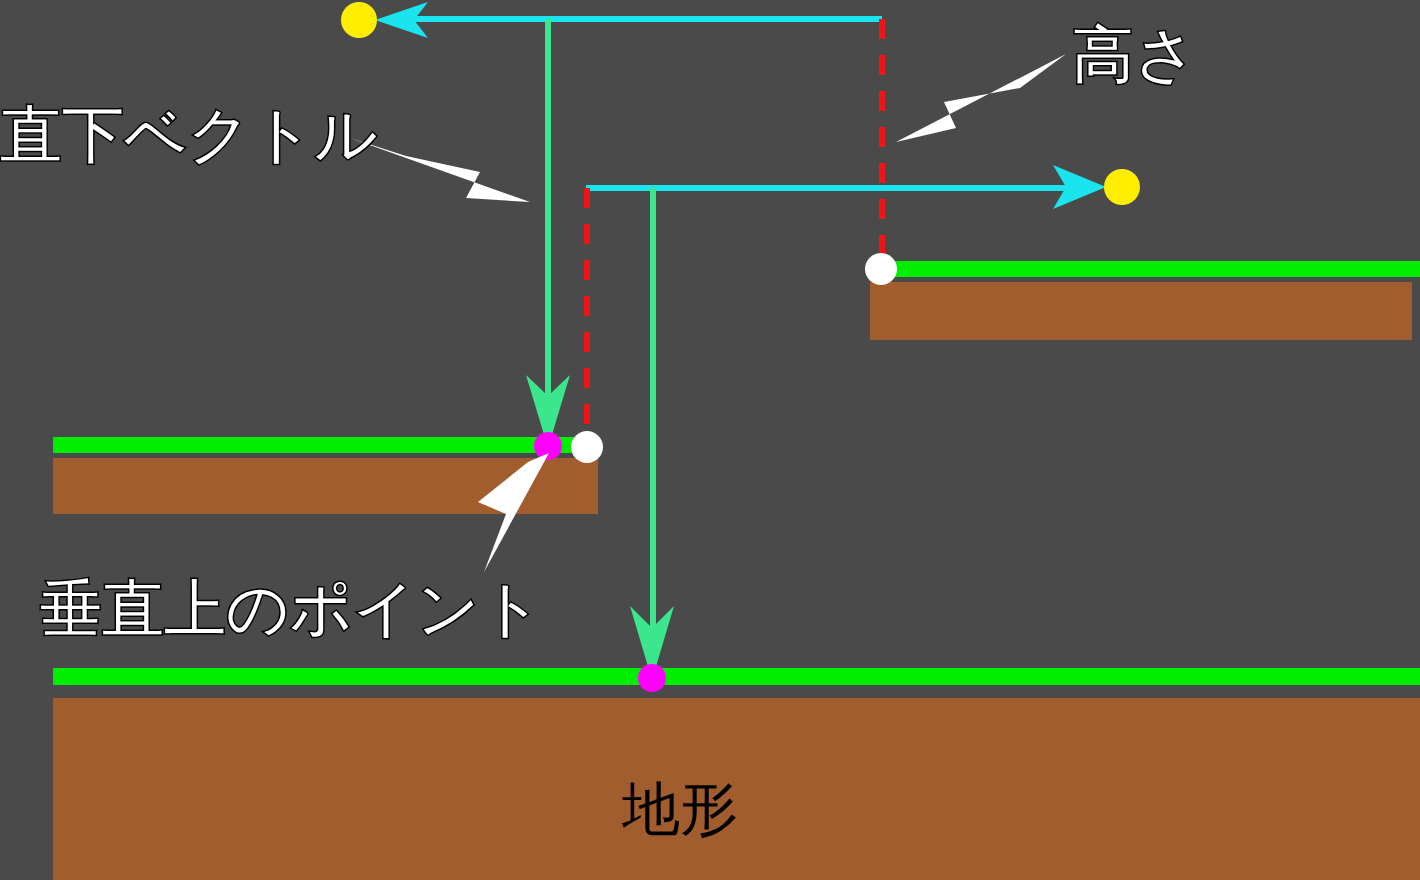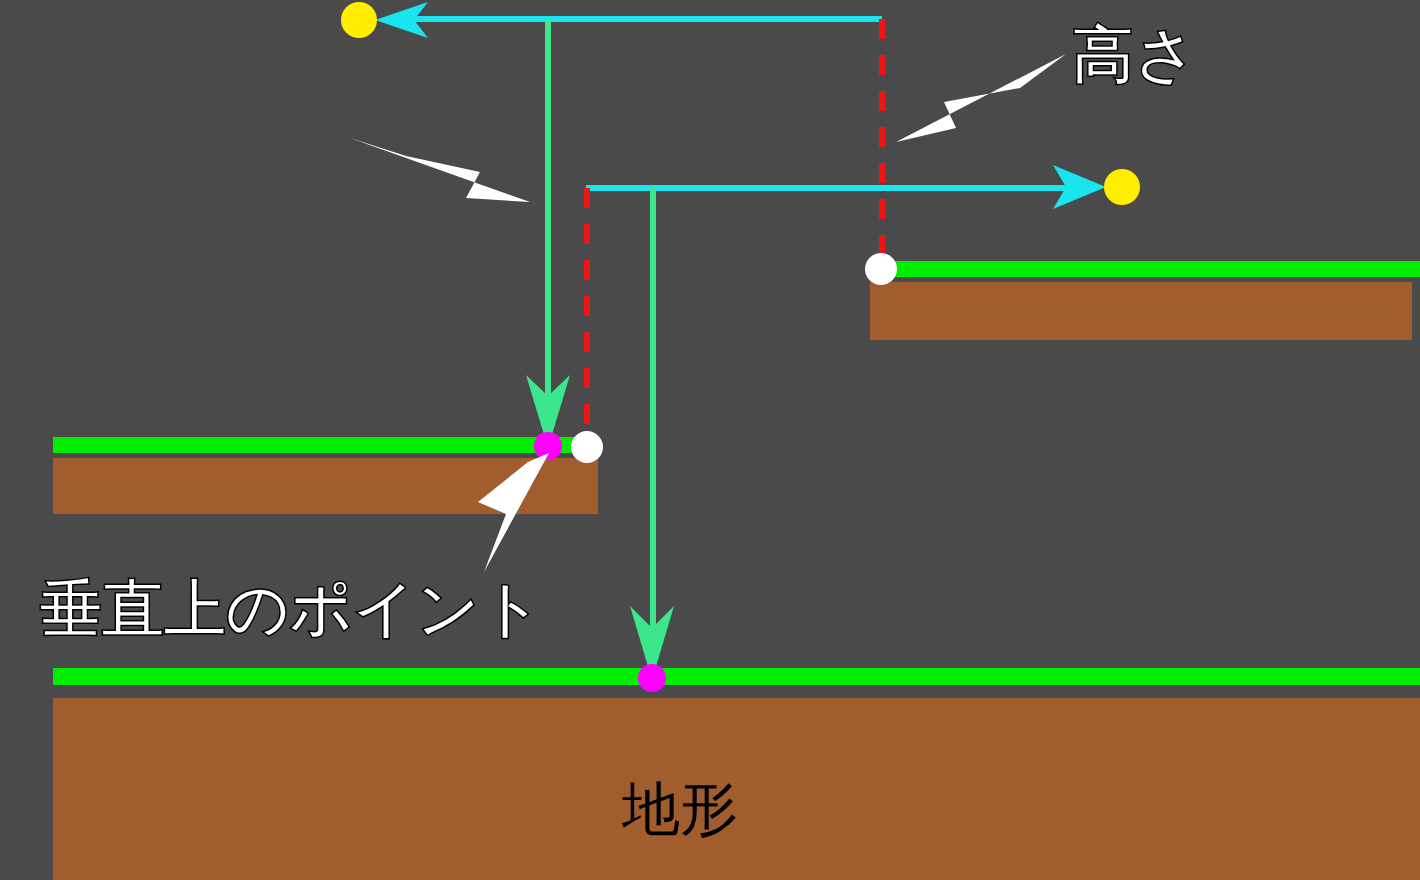--- a/index.html
+++ b/index.html
@@ -110,20 +110,21 @@
 
   <svg class="layer" viewBox="0 0 1420 880">
 
     <polygon points="350,138 530,202 466,198 480,172 406,156" fill="#ffffff"></polygon>
 
     <polygon points="1066,54 896,142 956,128 944,102 1020,88" fill="#ffffff"></polygon>
 
     <polygon points="549,453 484,572 506,514 478,502 528,462" fill="#ffffff"></polygon>
   </svg>
 
+  <div class="jp-label" id="label-chokka">直下ベクトル</div>
 
   <div class="jp-label" id="label-suichoku">垂直上のポイント</div>
 
   <div class="jp-label" id="label-takasa">高さ</div>
 
   <div id="label-chikei">地形</div>
 
 </div>
 
 </body></html>

